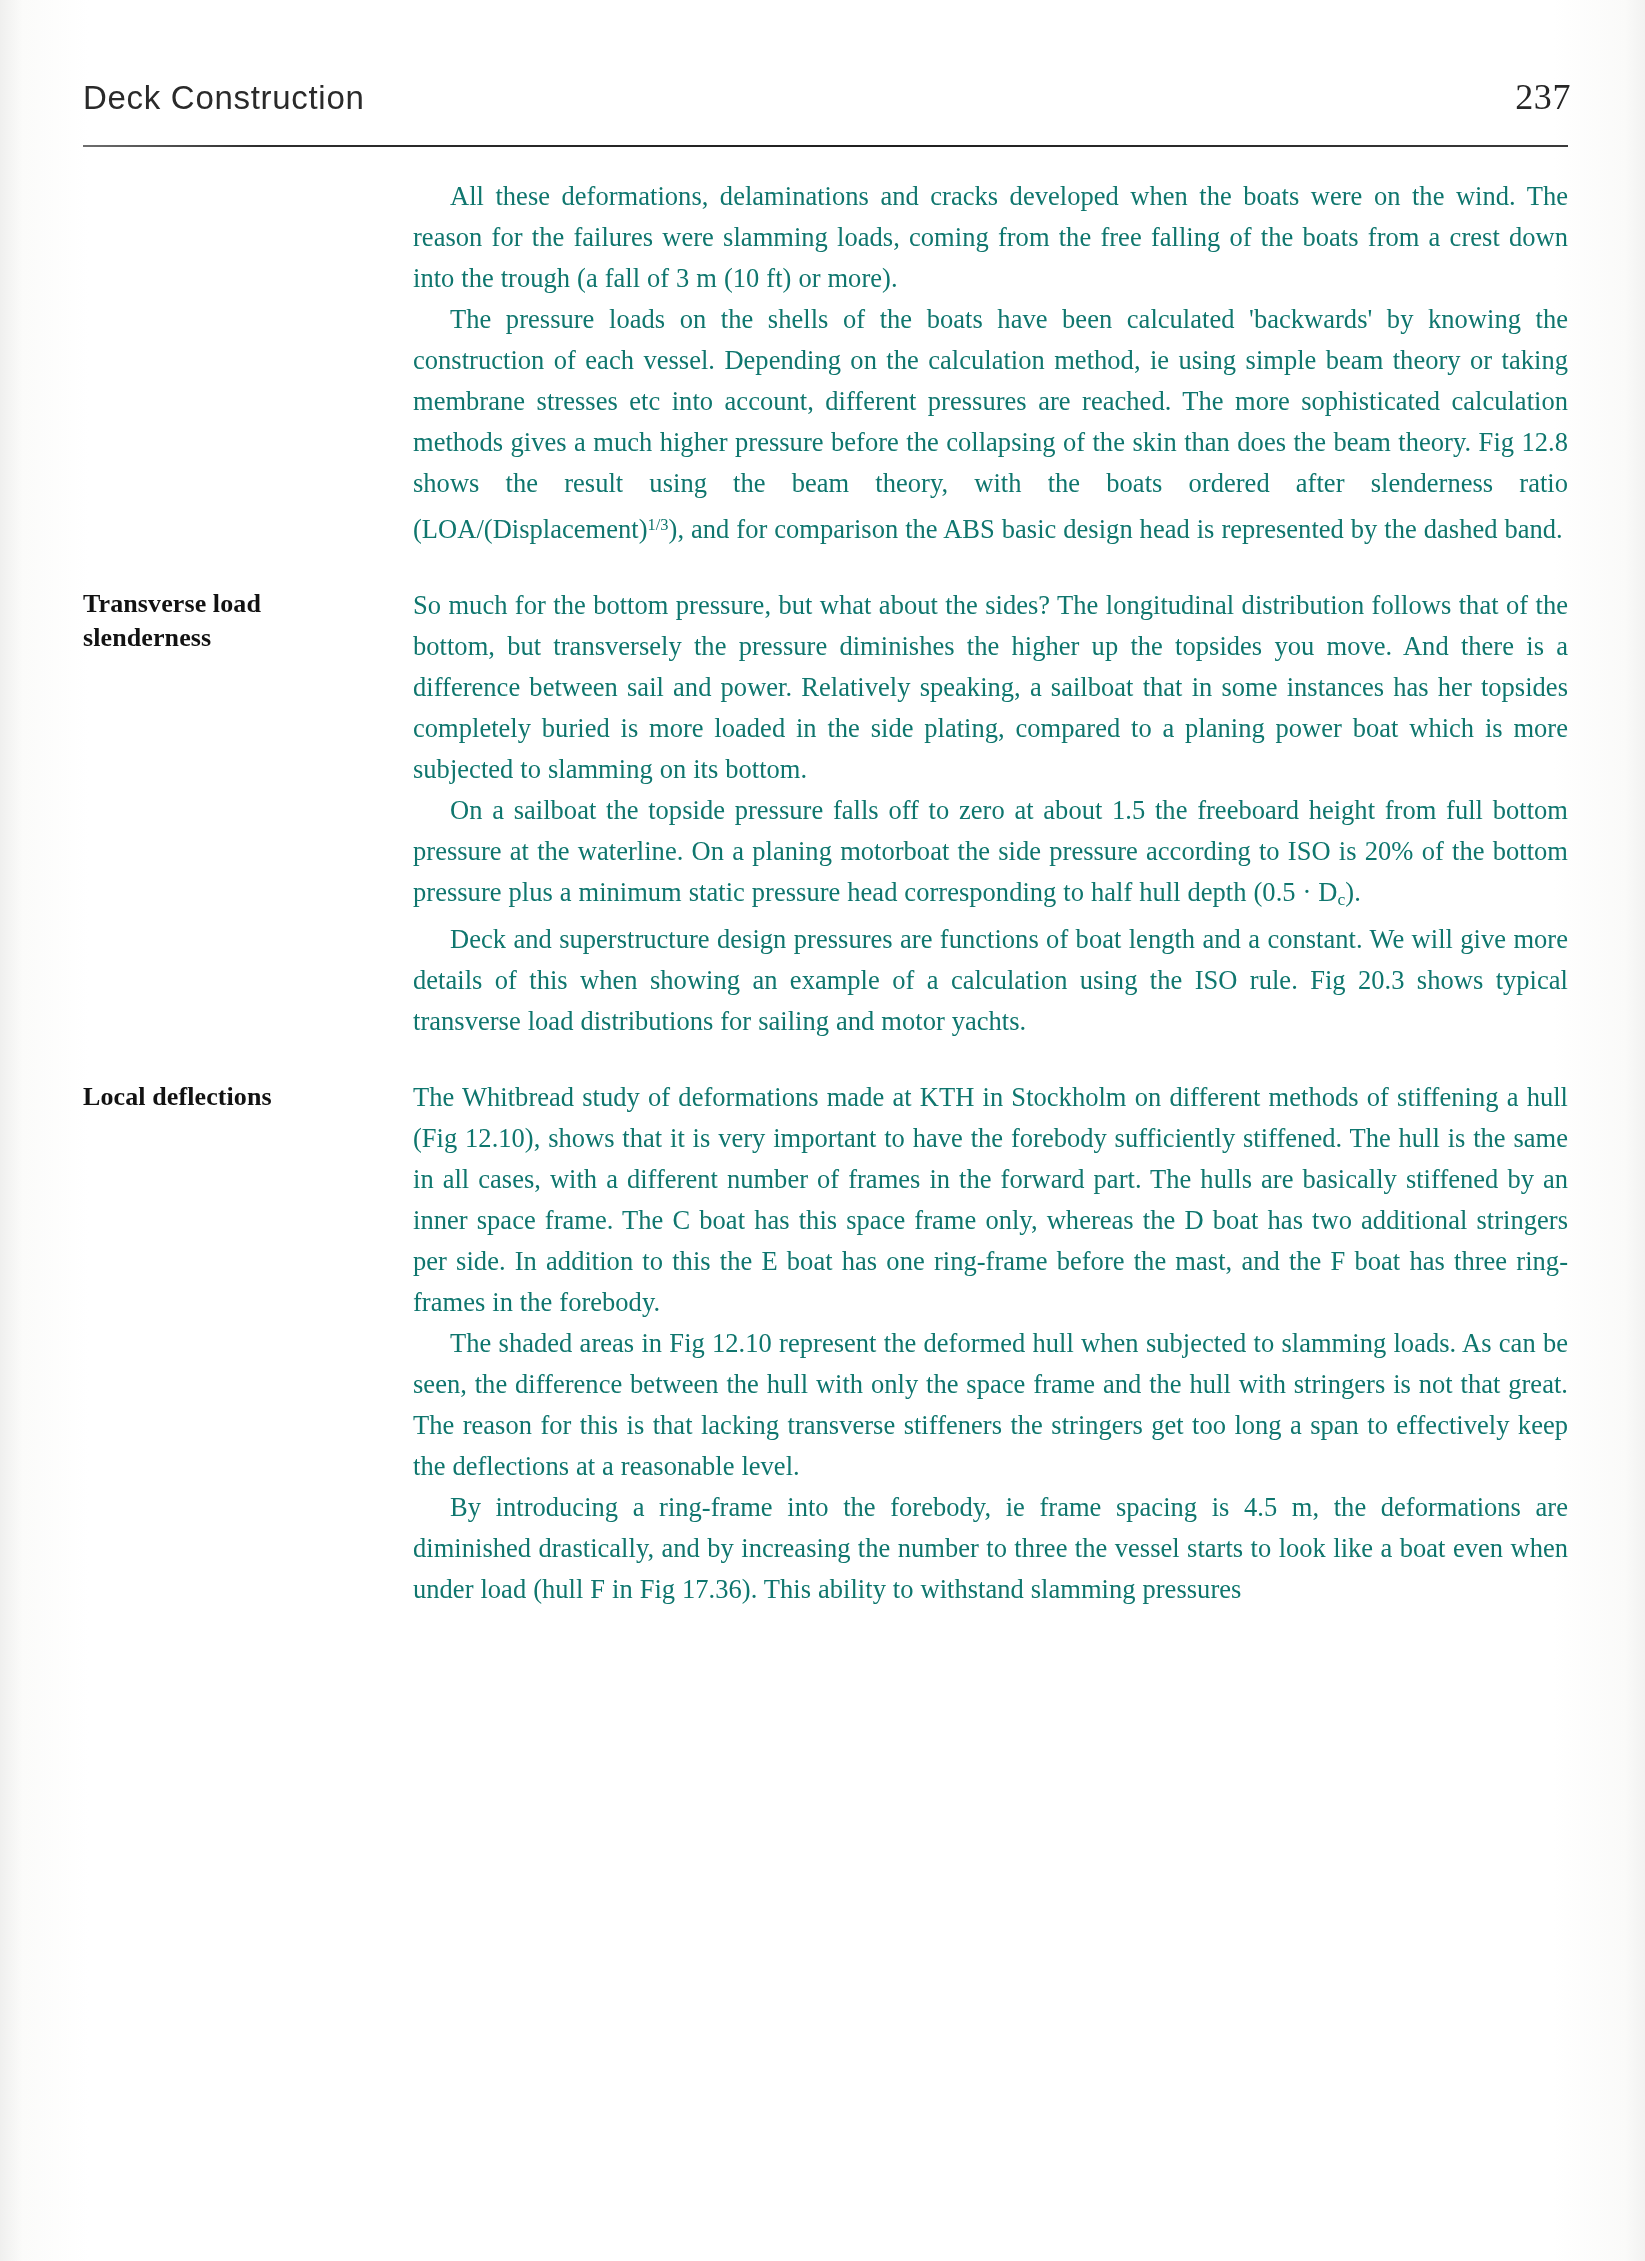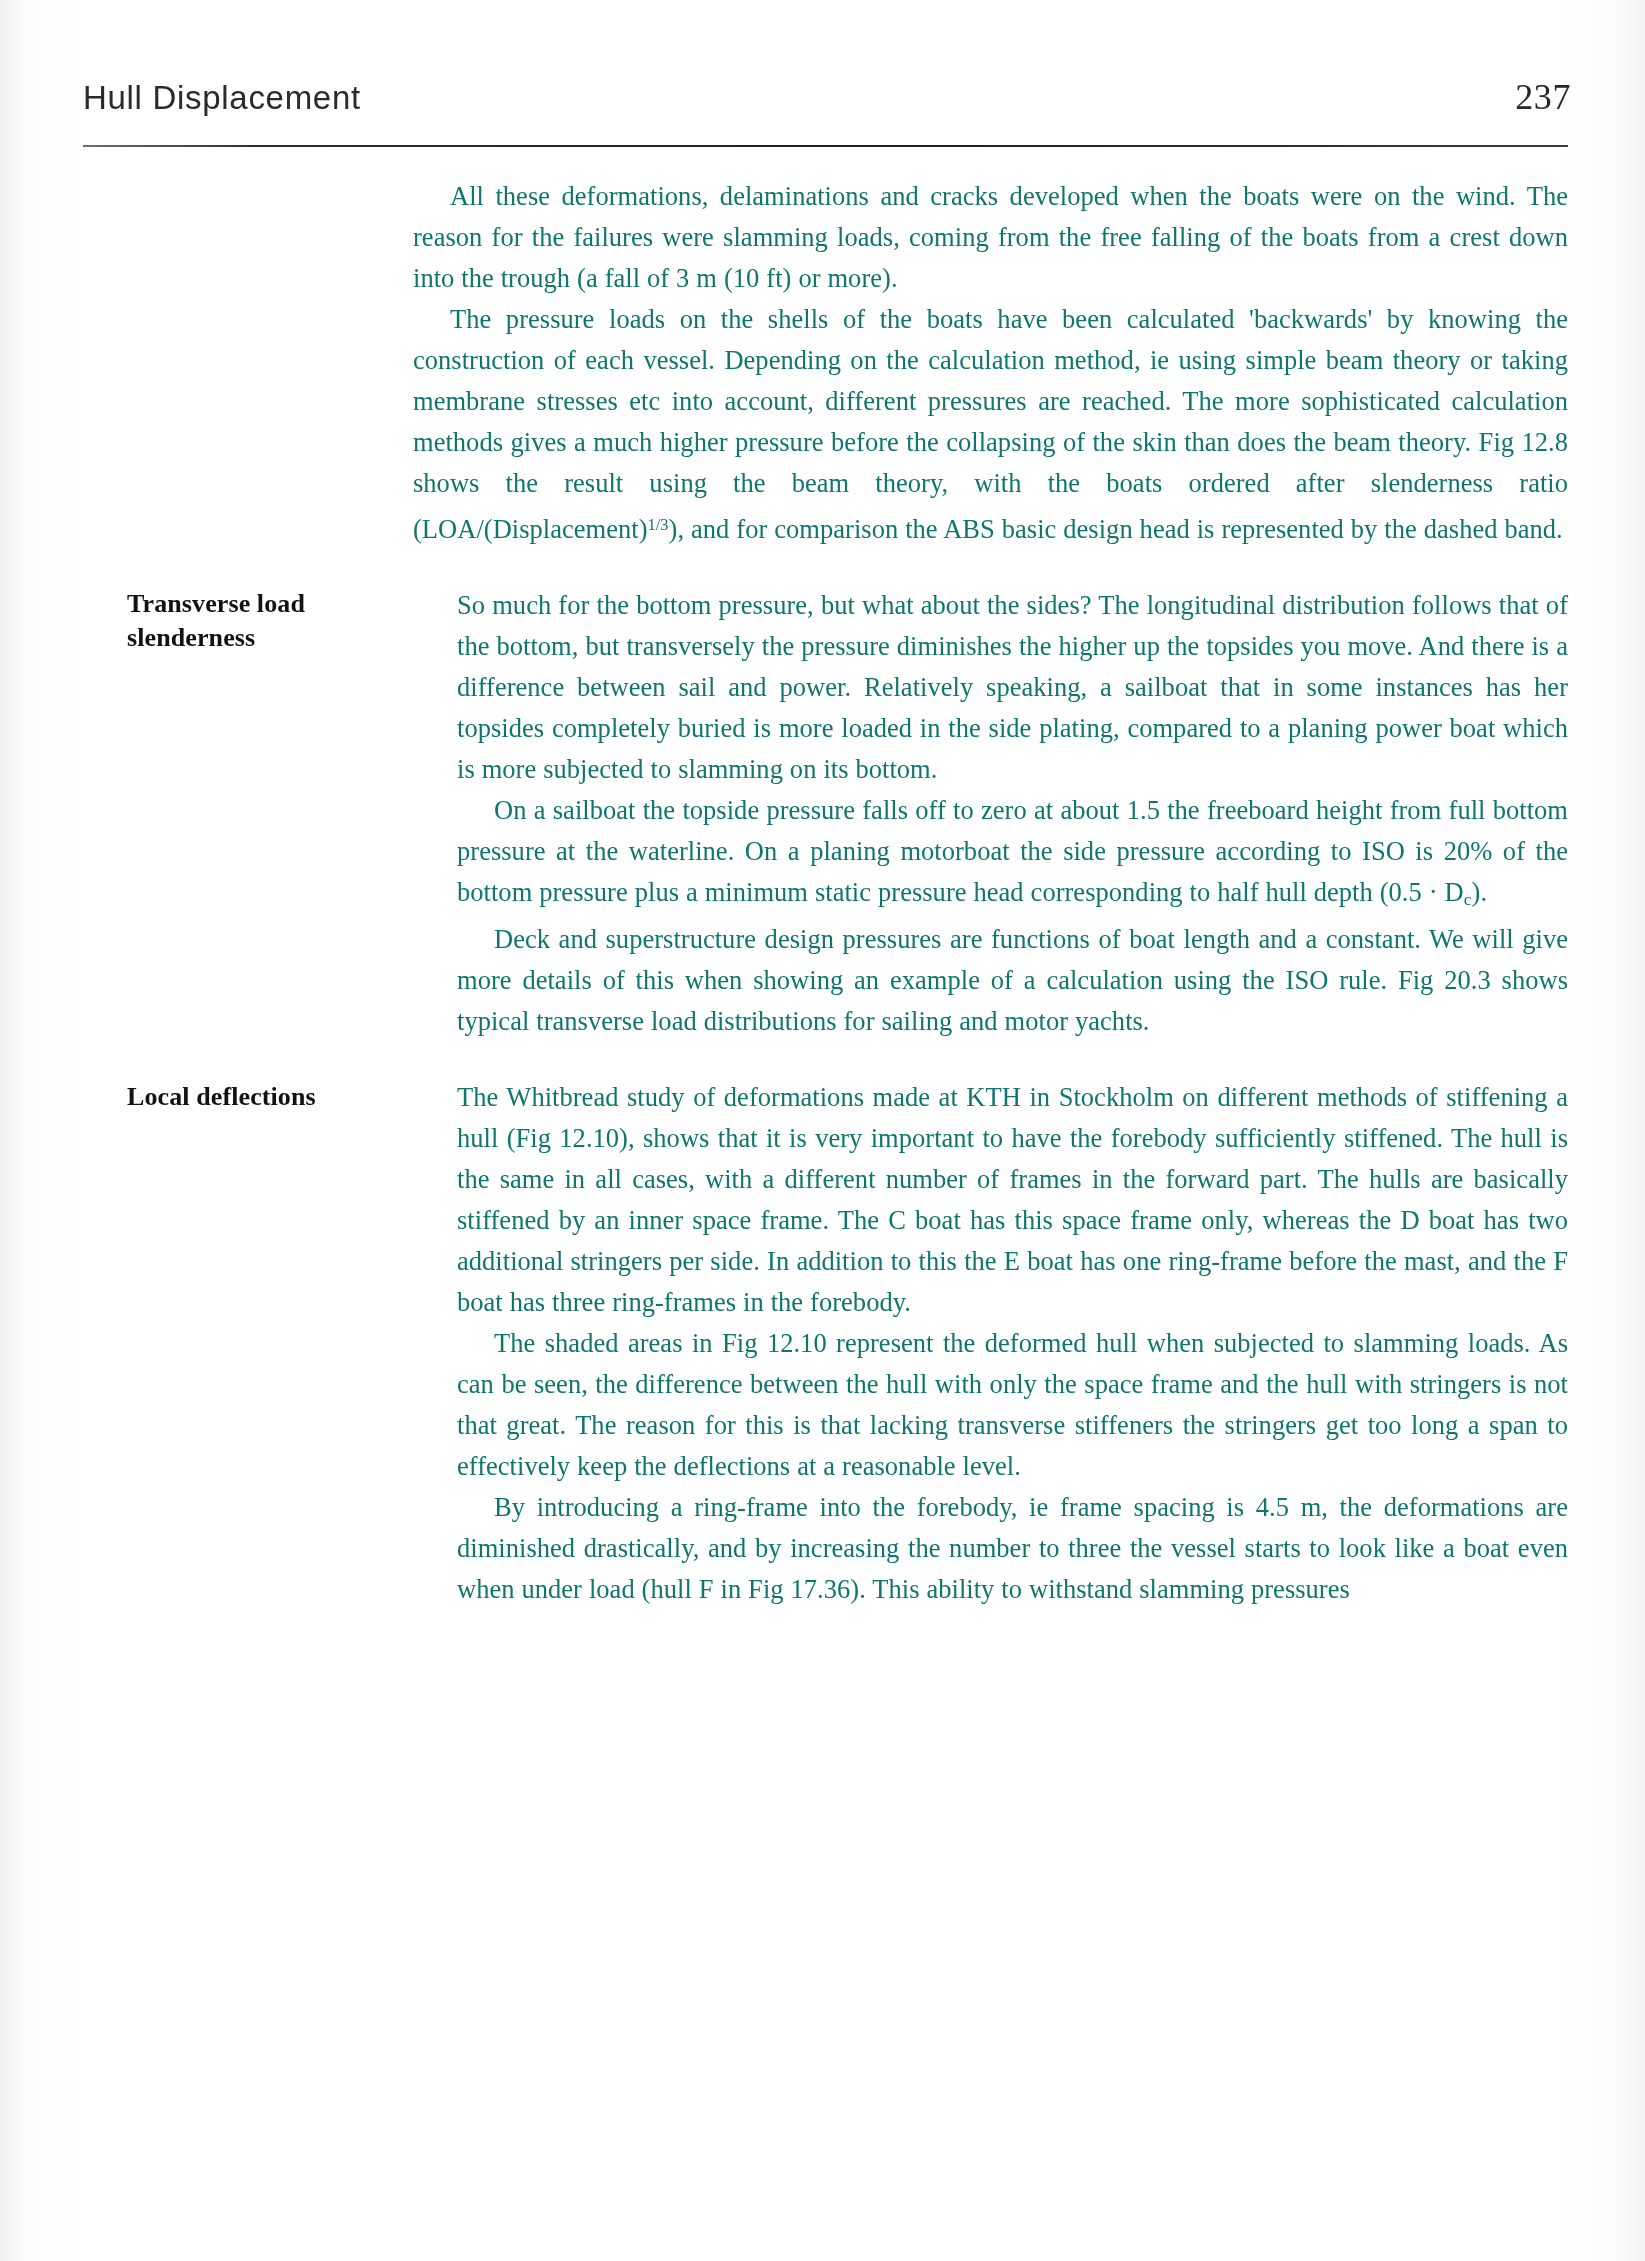--- a/index.html
+++ b/index.html
@@ -112,42 +112,41 @@
     hyphens: none;
   }
 
   p.indent {
     text-indent: 37px;
   }
 
   
   .section + .section {
     margin-top: 35px;
-    margin-left: 44px;
   }
 
   sup.frac {
     font-size: 0.62em;
     vertical-align: 0.46em;
     letter-spacing: 0;
   }
 
   sub.sc {
     font-size: 0.66em;
     vertical-align: -0.22em;
   }
 </style>
 </head>
 <body>
 
 <div class="page">
   <div class="scan-tone"></div>
 
   <div class="header">
-    <div class="header-title">Hull Displacement</div>
+    <div class="header-title">Deck Construction</div>
     <div class="header-page-number">237</div>
   </div>
   <div class="header-rule"></div>
 
   <div class="body-area">
 
     <div class="section">
       <div class="margin-col"></div>
       <div class="text-col">
         <p class="para indent">All these deformations, delaminations and cracks developed when the boats were on the wind. The reason for the failures were slamming loads, coming from the free falling of the boats from a crest down into the trough (a fall of 3 m (10 ft) or more).</p>

